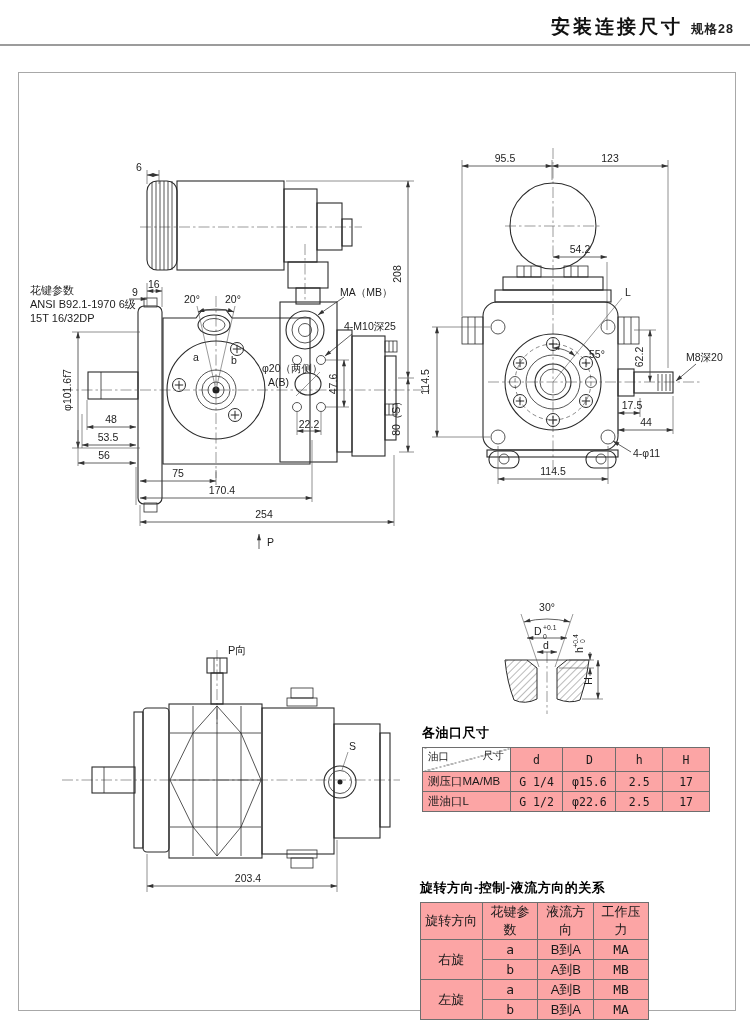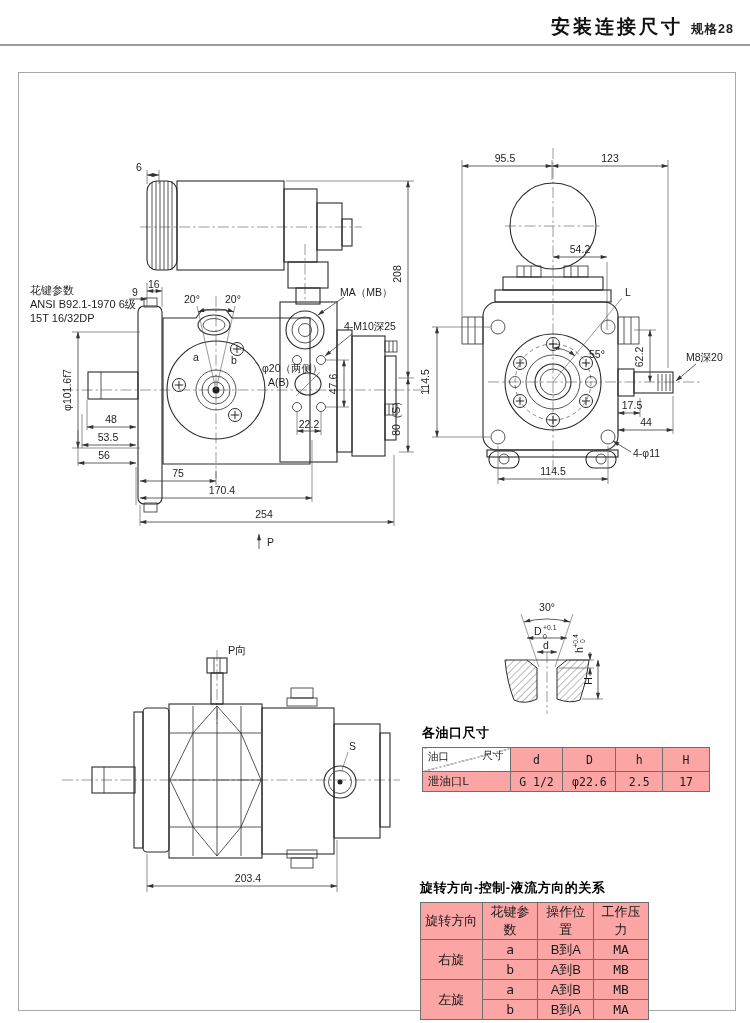--- a/index.html
+++ b/index.html
@@ -412,20 +412,27 @@
         <td class="diag">
           <span class="dtop">尺寸</span>
           <span class="dbot">油口</span>
         </td>
         <td class="mono">d</td>
         <td class="mono">D</td>
         <td class="mono">h</td>
         <td class="mono">H</td>
       </tr>
       <tr>
+        <td class="n">测压口MA/MB</td>
+        <td class="mono">G 1/4</td>
+        <td class="mono">φ15.6</td>
+        <td class="mono">2.5</td>
+        <td class="mono">17</td>
+      </tr>
+      <tr>
         <td class="n">泄油口L</td>
         <td class="mono">G 1/2</td>
         <td class="mono">φ22.6</td>
         <td class="mono">2.5</td>
         <td class="mono">17</td>
       </tr>
     </tbody>
       </table>
   </div>
 
@@ -435,21 +442,21 @@
       <colgroup>
           <col style="width:62px">
           <col style="width:56px">
           <col style="width:56px">
           <col style="width:55px">
         </colgroup>
       <tbody>
           <tr class="hd">
         <td>旋转方向</td>
         <td>花键参数</td>
-        <td>操作位置</td>
+        <td>液流方向</td>
         <td>工作压力</td>
       </tr>
       <tr>
         <td rowspan="2">右旋</td>
         <td class="mono">a</td>
         <td>B到A</td>
         <td class="mono">MA</td>
       </tr>
       <tr>
         <td class="mono">b</td>

